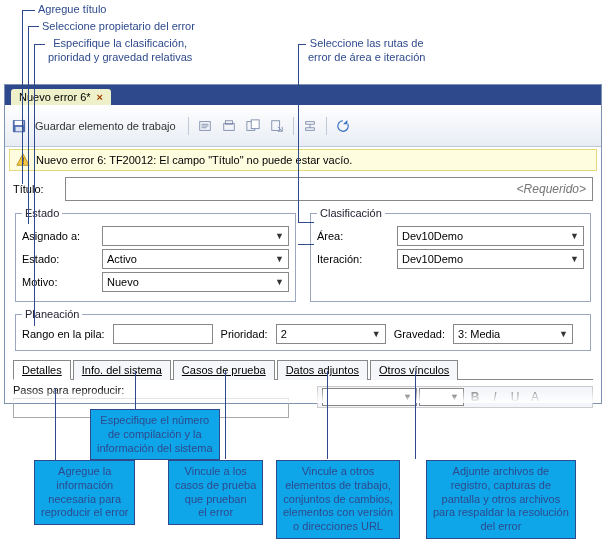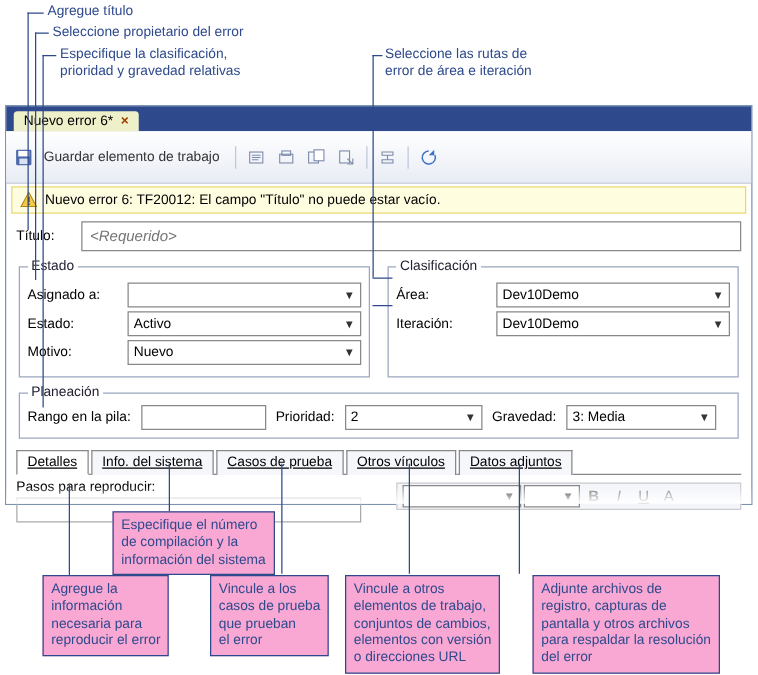--- a/index.html
+++ b/index.html
@@ -1,36 +1,36 @@
 <!DOCTYPE html>
 <html><head>
 <meta charset="utf-8">
 <style>
   * { box-sizing: border-box; font-family: "Segoe UI", Tahoma, sans-serif; }
   body { margin: 0; width: 606px; height: 540px; background: #fff; position: relative; }
-  .callout { position: absolute; color: #2e4a8c; font-size: 11px; line-height: 1.25; z-index: 60; }
-  .callout.box { border: 1px solid #2e4a8c; background: #f9a8d4; padding: 4px 6px; }
+  .callout { position: absolute; color: #2e4a8c; font-size: 11px; line-height: 1.25; z-index: 60; text-align: center; }
+  .callout.box { border: 1px solid #2e4a8c; background: #0ea5e9; padding: 4px 6px; }
   .cl-line { position: absolute; background: #2e4a8c; z-index: 55; }
   .cl-line.h { height: 1px; }
   .cl-line.v { width: 1px; }
 
   .window { position: absolute; left: 4px; top: 84px; width: 598px; height: 320px; background: #fff; border: 1px solid #7d94b1; }
   .chromebar { height: 20px; background: #2e4a8c; display: flex; align-items: flex-end; padding-left: 6px; }
   .tab { background: #eef0c9; color: #000; font-size: 11px; padding: 2px 8px 2px 8px; display: flex; align-items: center; gap: 6px; border-top-left-radius: 3px; border-top-right-radius: 3px; }
   .tab .x { color: #a04000; font-weight: bold; cursor: pointer; }
   .toolbar { height: 42px; background: linear-gradient(#fff,#e8ecf4); border-bottom: 1px solid #c0c8d8; display: flex; align-items: center; gap: 4px; padding: 0 4px; font-size: 11px; }
   .tbtn { width: 20px; height: 20px; display: inline-flex; align-items: center; justify-content: center; border: 1px solid transparent; }
   .tbtn svg { width: 14px; height: 14px; }
   .save-label { margin: 0 6px 0 2px; color: #333; }
   .sep { width: 1px; height: 18px; background: #c0c8d8; margin: 0 2px; }
   .errbar { background: #fffde0; border: 1px solid #e6d97a; margin: 2px 4px; padding: 3px 6px; font-size: 11px; display: flex; align-items: center; gap: 6px; }
   .errbar .warn { width: 14px; height: 14px; }
   .form { padding: 4px 8px 0 8px; font-size: 11px; color: #000; }
   .title-row { display: flex; align-items: center; gap: 6px; margin-bottom: 6px; }
-  .title-row input { flex: 1; height: 24px; border: 1px solid #888; padding: 0 6px; font-style: italic; color: #1d4ed8; font-size: 12px; }
+  .title-row input { flex: 1; height: 24px; border: 1px solid #888; padding: 0 6px; font-style: italic; color: #1d4ed8; font-size: 12px; text-align: right; }
   fieldset { border: 1px solid #9aa7bf; padding: 4px 6px 6px 6px; }
   legend { font-size: 11px; color: #223; padding: 0 3px; }
   .two { display: flex; gap: 10px; }
   .two > fieldset { flex: 1; }
   .frow { display: flex; align-items: center; gap: 4px; margin: 3px 0; }
   .flabel { width: 76px; }
   .sel { flex: 1; height: 20px; border: 1px solid #888; display: flex; align-items: center; justify-content: space-between; padding: 0 4px; background: #fff; font-size: 11px; }
   .sel .arr { font-size: 9px; color: #333; }
   .plan-row { display: flex; align-items: center; gap: 8px; }
   .plan-row .inp { border: 1px solid #888; height: 20px; width: 100px; }
@@ -199,22 +199,22 @@
             <span>3: Media</span>
             <span class="arr">▼</span>
           </div>
       </div>
     </fieldset>
 
     <div class="tabs">
       <div class="ptab active">Detalles</div>
       <div class="ptab">Info. del sistema</div>
       <div class="ptab">Casos de prueba</div>
+      <div class="ptab">Datos adjuntos</div>
       <div class="ptab">Otros vínculos</div>
-      <div class="ptab">Datos adjuntos</div>
     </div>
 
     <div class="sub">
       <div class="col">
         <div>Pasos para reproducir:</div>
         <div class="texta"></div>
       </div>
       <div class="col">
         <div class="richbar">
           <div class="sel">

